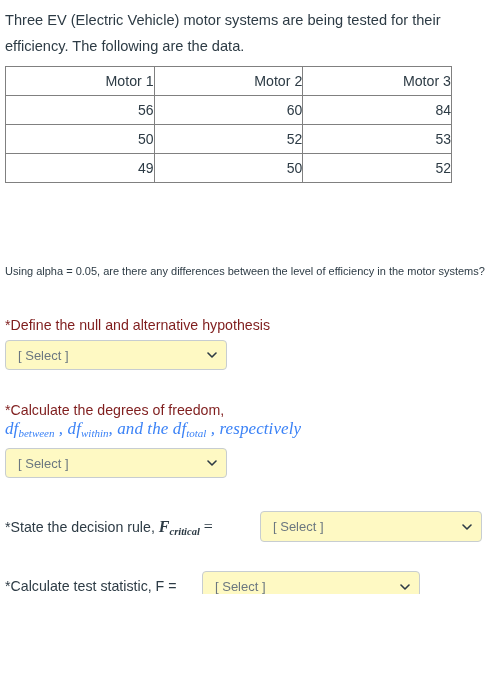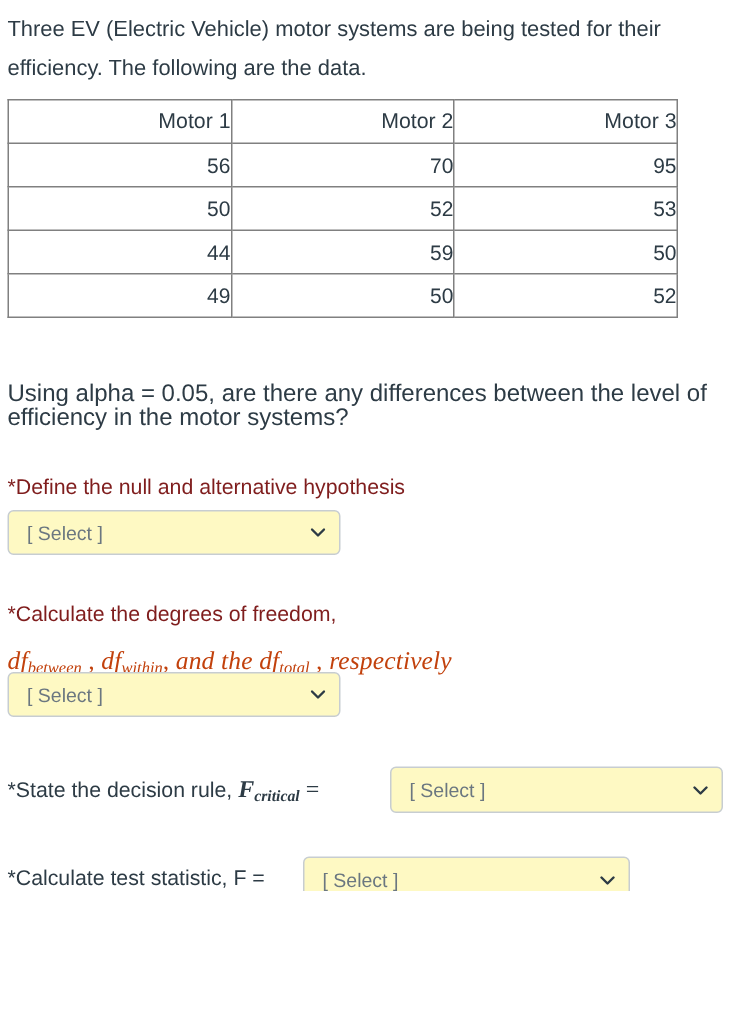--- a/index.html
+++ b/index.html
@@ -59,42 +59,41 @@
   .data-table th {
     font-size: 14.2px;
   }
 
   
   .question {
     position: absolute;
     left: 5px;
     top: 255px;
     width: 482px;
-    font-size: 16px;
-    line-height: 16px;
+    font-size: 11px;
+    line-height: 32px;
   }
 
   
   .prompt {
     font-size: 14.2px;
     color: #7f1d1d;
     line-height: 22px;
     white-space: nowrap;
   }
   .prompt-1 { position: absolute; left: 5px; top: 314px; }
   .prompt-2 { position: absolute; left: 5px; top: 399px; }
 
   
   .math {
     font-family: "Liberation Serif", "DejaVu Serif", serif;
     font-style: italic;
     font-size: 17px;
-    color: #c2410c;
+    color: #3b82f6;
     letter-spacing: .1px;
-    margin-top: 12px;
   }
   .math .sub {
     font-size: 11px;
     vertical-align: -0.25em;
     font-style: italic;
     letter-spacing: 0;
   }
   .math-line {
     position: absolute;
     left: 5px;
@@ -186,34 +185,29 @@
     <thead>
       <tr>
         <th>Motor 1</th>
         <th>Motor 2</th>
         <th>Motor 3</th>
       </tr>
     </thead>
     <tbody>
       <tr>
         <td>56</td>
-        <td>70</td>
-        <td>95</td>
+        <td>60</td>
+        <td>84</td>
       </tr>
       <tr>
         <td>50</td>
         <td>52</td>
         <td>53</td>
       </tr>
       <tr>
-        <td>44</td>
-        <td>59</td>
-        <td>50</td>
-      </tr>
-      <tr>
         <td>49</td>
         <td>50</td>
         <td>52</td>
       </tr>
     </tbody>
   </table>
 
   <div class="question">Using alpha = 0.05, are there any differences between the level of efficiency in the motor systems?</div>
 
   <div class="prompt prompt-1">*Define the null and alternative hypothesis</div>

